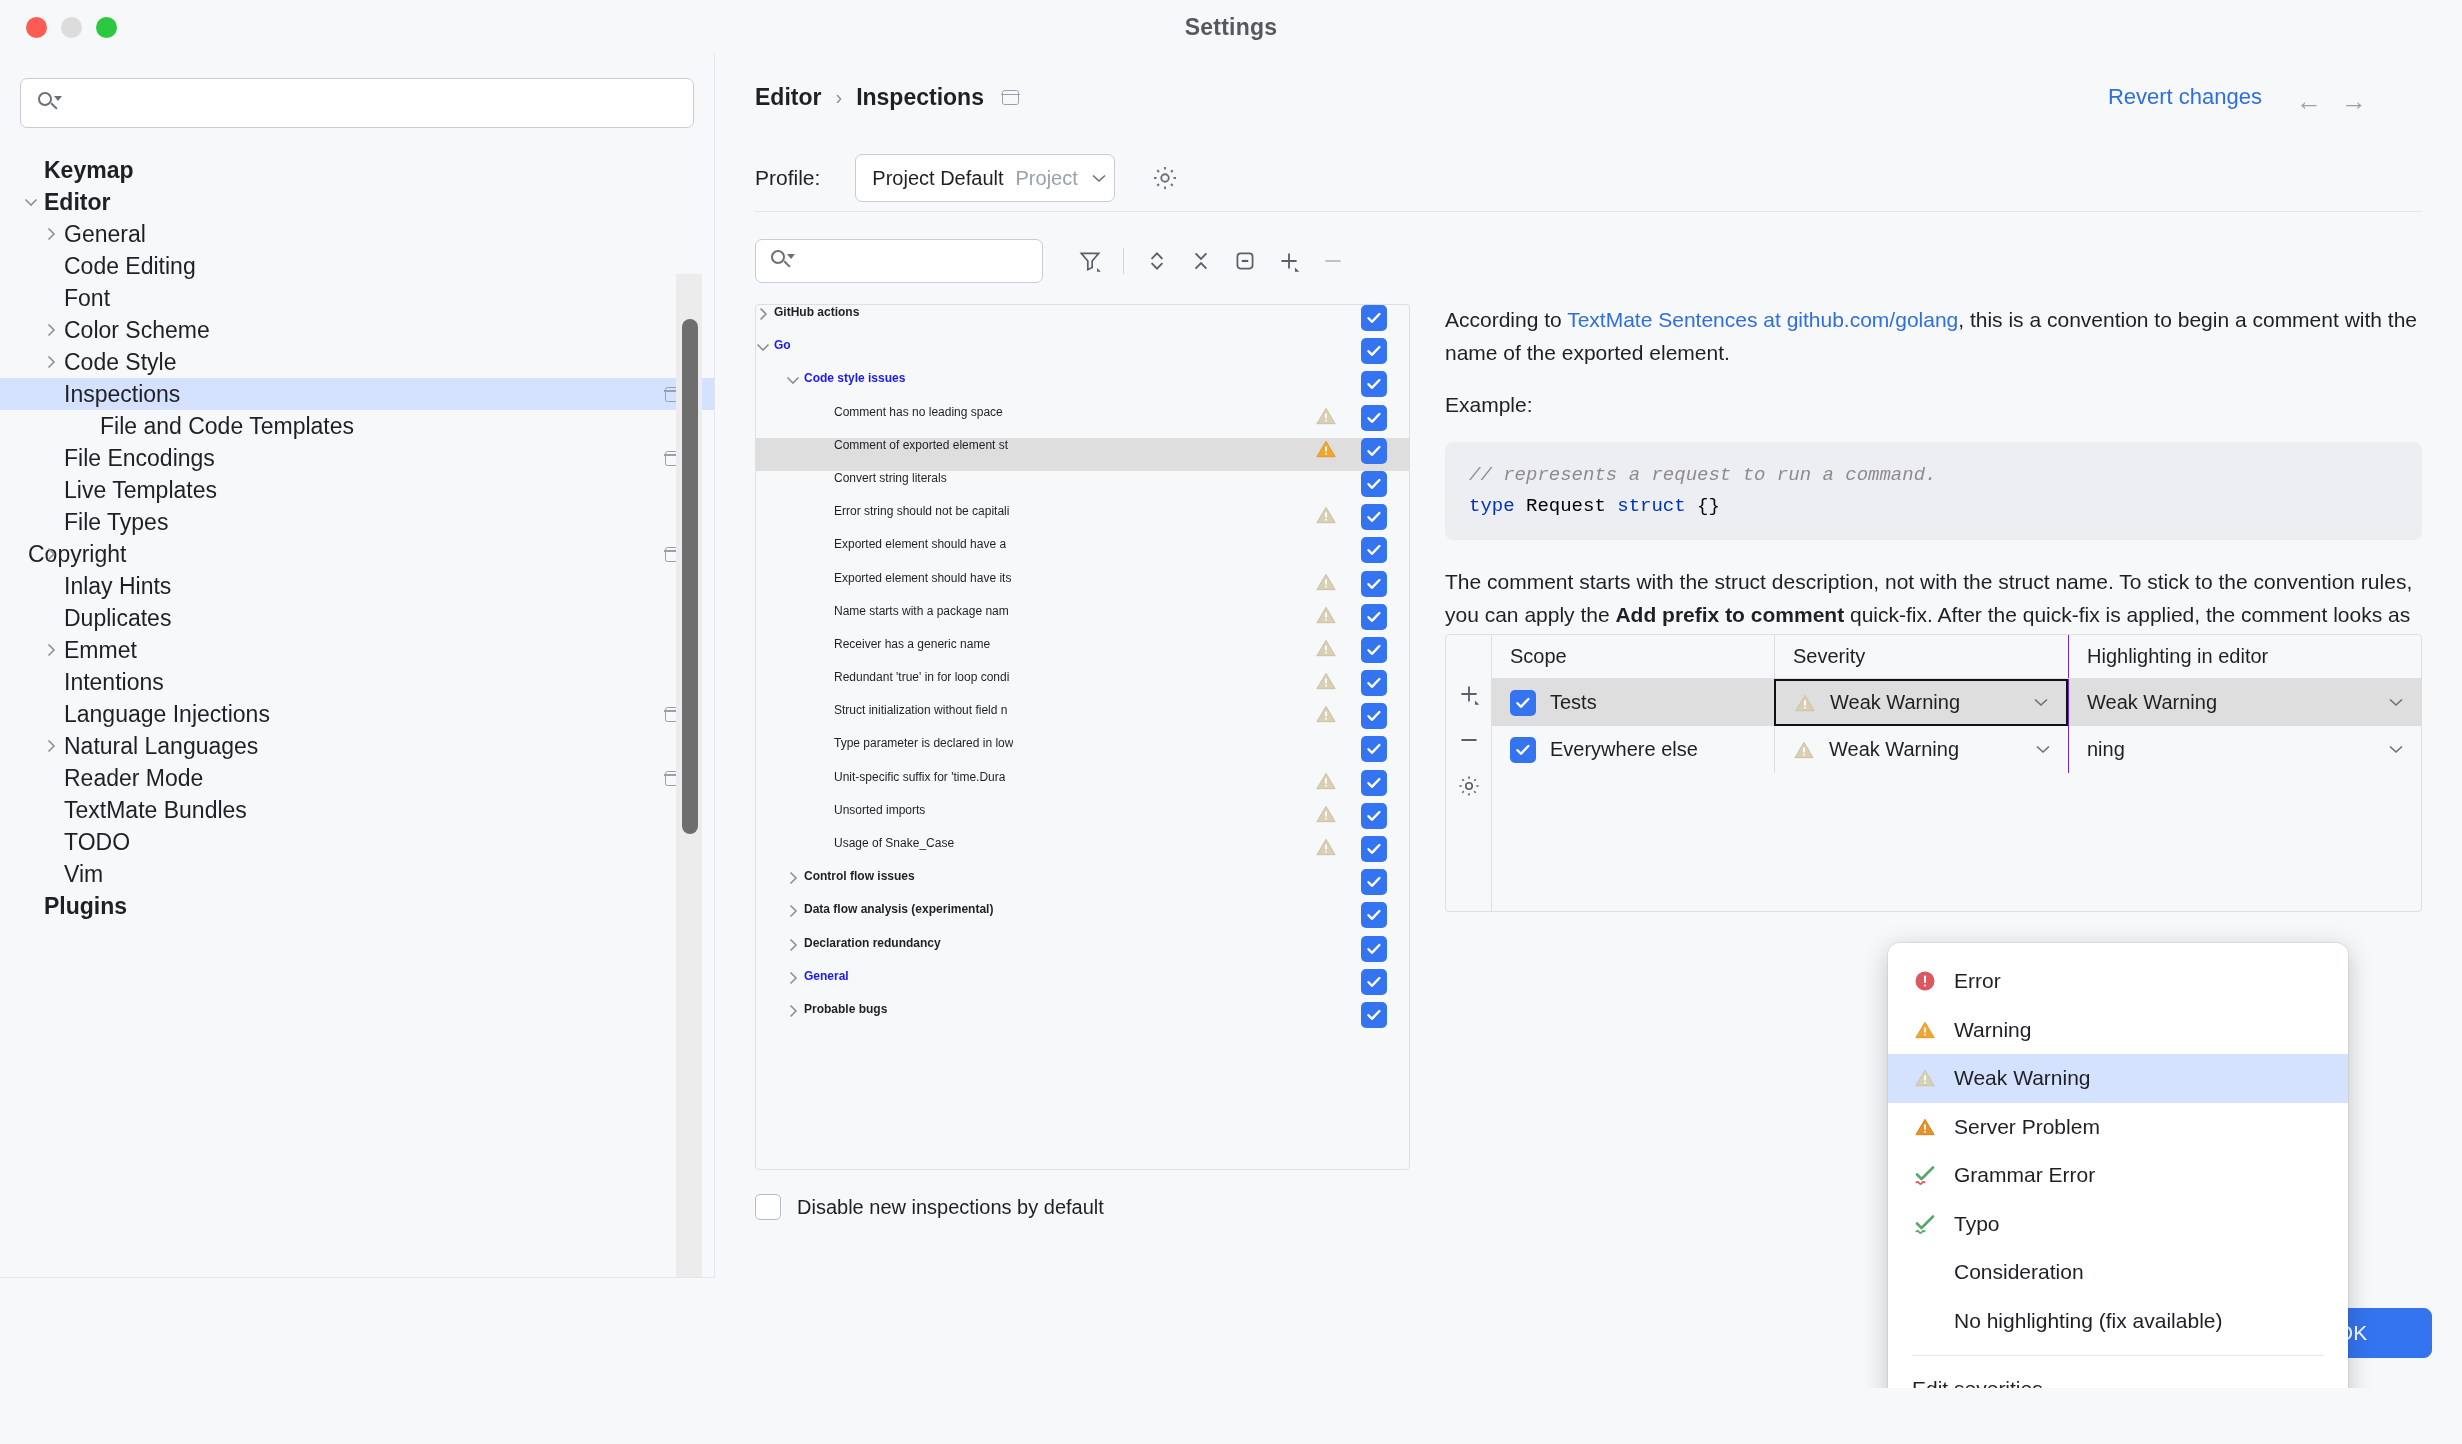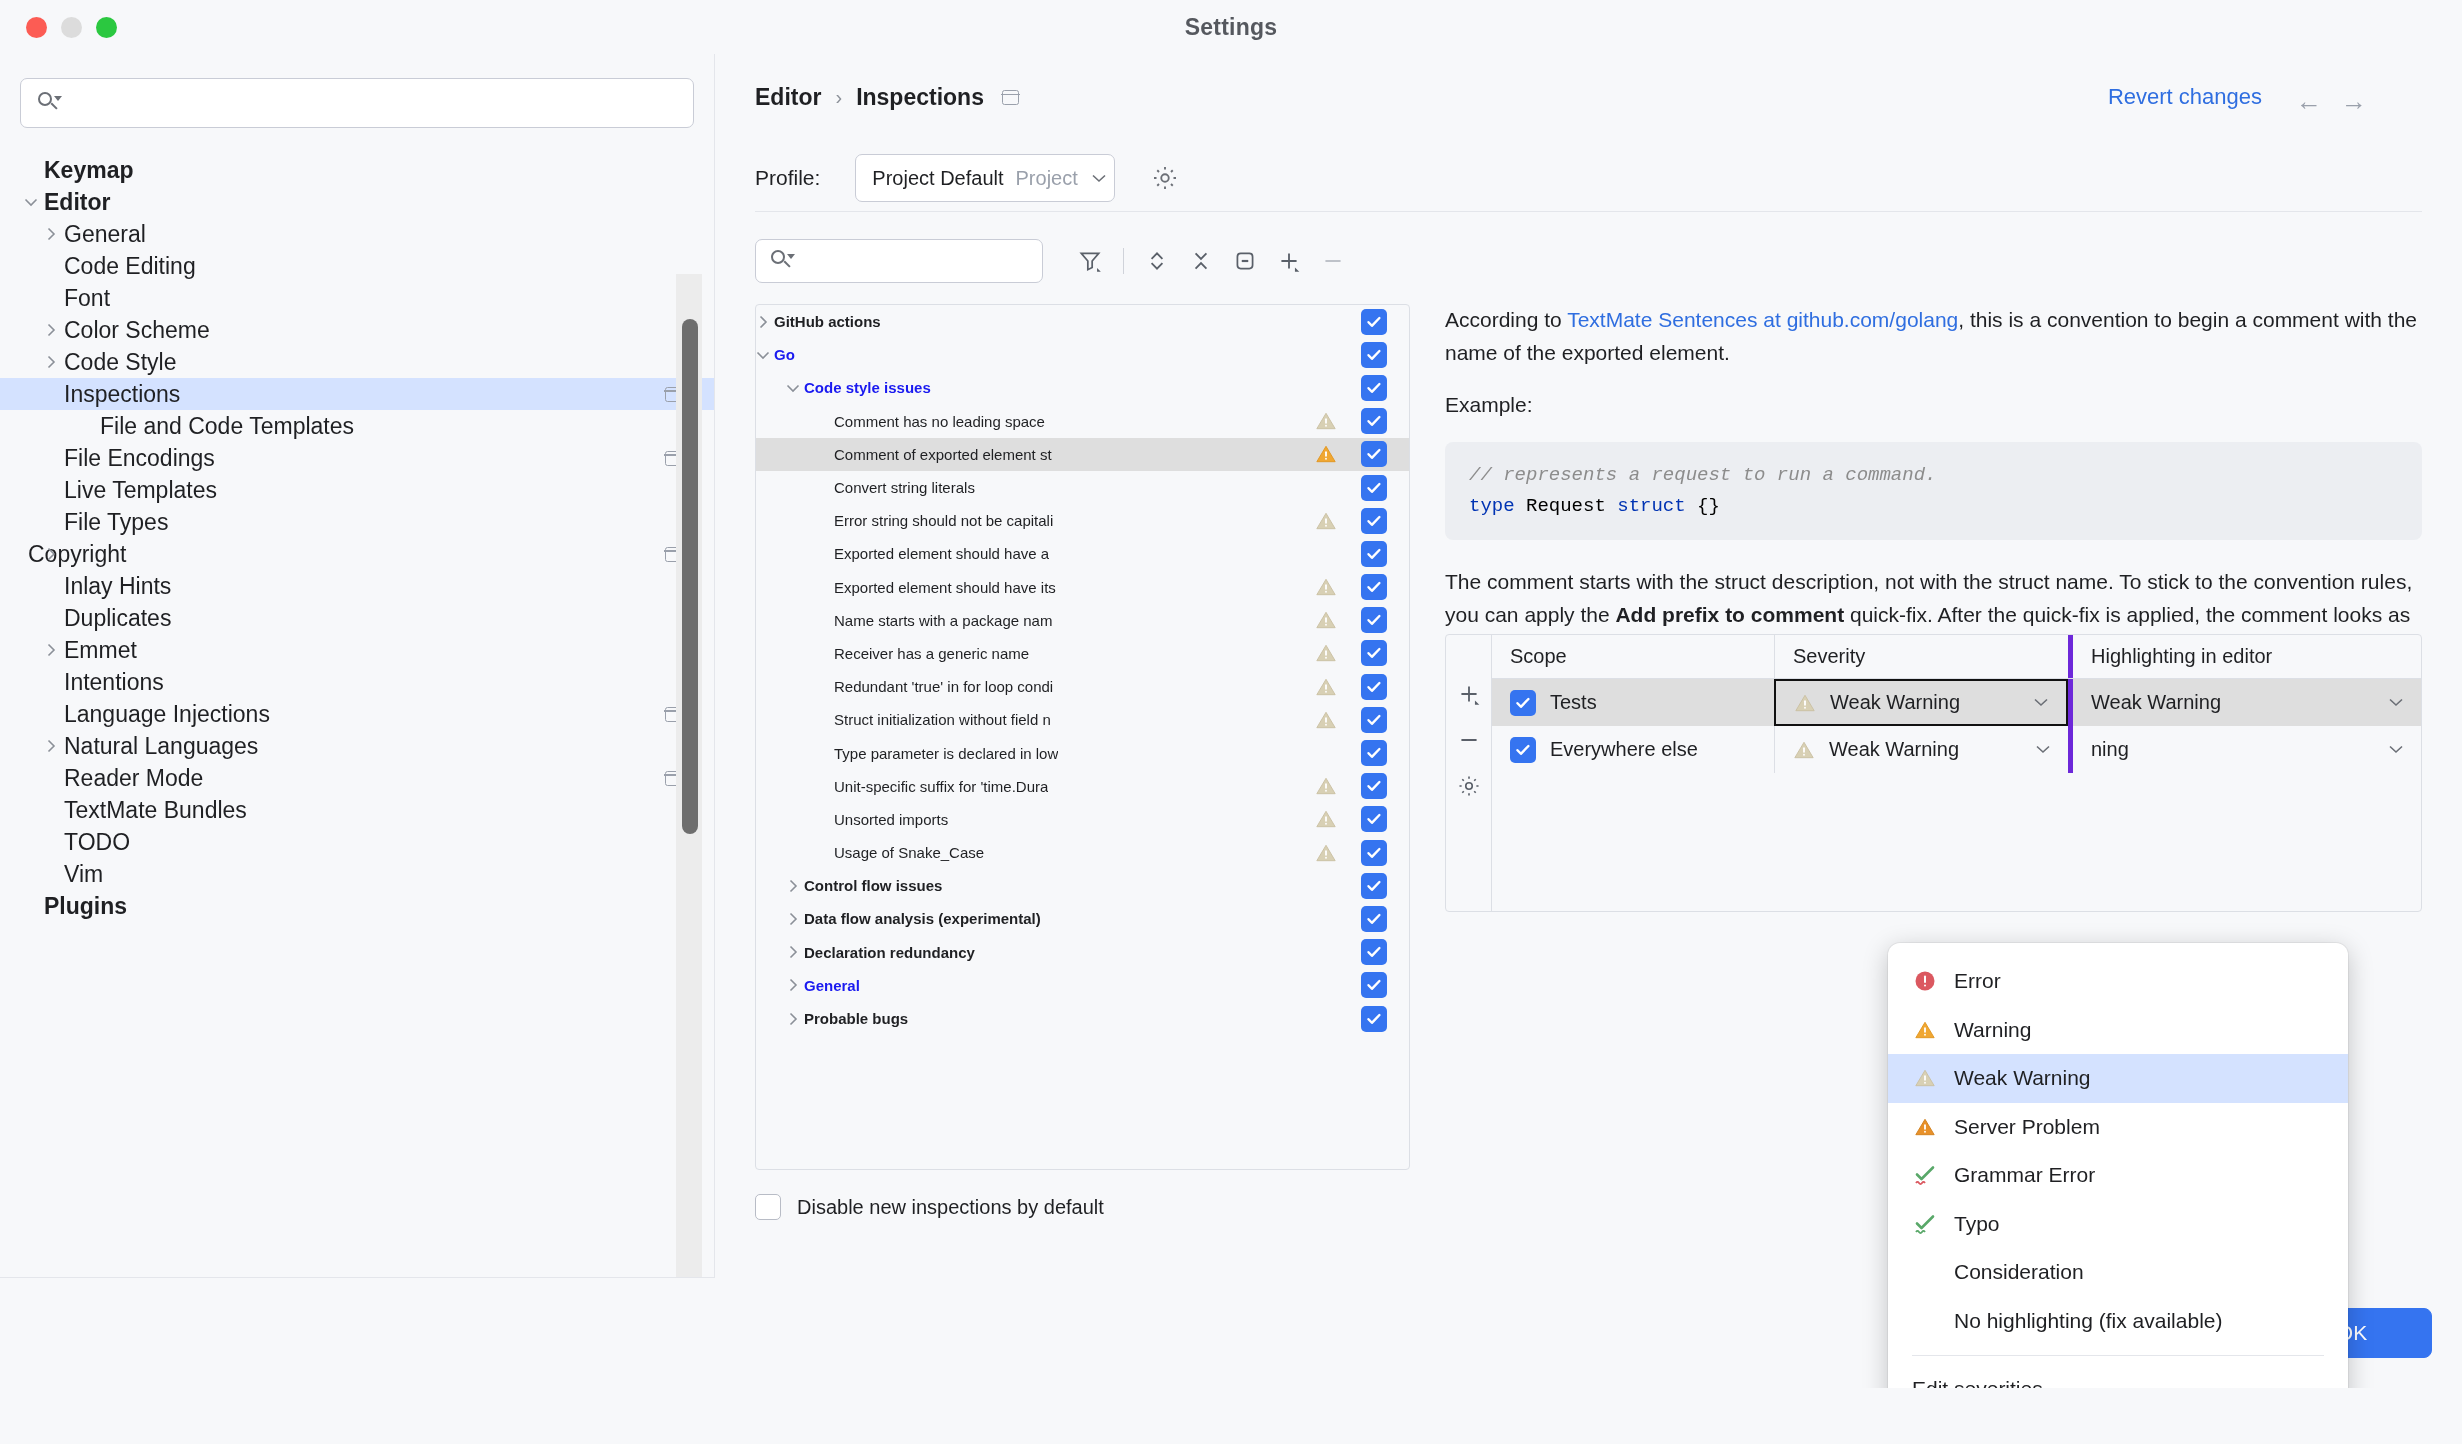--- a/index.html
+++ b/index.html
@@ -163,22 +163,22 @@
   .tool-icons .tb { width: 34px; height: 34px; display:flex; align-items:center; justify-content:center; }
   .tool-icons .vdiv { width: 1px; height: 26px; background: #d0d3da; margin: 0 6px; }
 
   
   .insp-panel {
     position: absolute; left: 40px; top: 250px; width: 655px; bottom: 108px;
     background: #f7f8fa; border: 1px solid #dcdfe5; border-radius: 4px;
     overflow: hidden;
   }
   .insp-row {
-    position: relative; height: 33.2px; display: flex; align-items: center;
-    font-size: 15px; color: #1f2023; white-space: nowrap; overflow: hidden;
+    position: relative; height: 33.2px; display: flex; 
+    font-size: 12px; color: #1f2023; white-space: nowrap; overflow: hidden;
   }
   .insp-row.hl { background: #dedede; }
   .insp-row .chev { position: absolute; width: 18px; height: 18px; }
   .insp-row .lbl { overflow: hidden; }
   .insp-row.cat .lbl { font-weight: bold; }
   .insp-row.blue .lbl { color: #1a1af0; }
   .insp-row .warn { position: absolute; right: 72px; width: 22px; height: 22px; }
   .insp-row .cb { position: absolute; right: 22px; }
 
   .cbx {
@@ -221,21 +221,21 @@
     color: #5a6069;
   }
   .st-gutter .g { width: 30px; height: 30px; display:flex; align-items:center; justify-content:center; }
   .st-body { flex: 1; display: flex; flex-direction: column; }
   .st-head { display: flex; height: 44px; border-bottom: 1px solid #dcdfe5; }
   .st-head div {
     font-size: 20px; color: #1f2023; display: flex; align-items: center; padding-left: 18px;
   }
   .st-c1 { width: 282px; flex: none; }
   .st-c2 { width: 294px; flex: none; border-left: 1px solid #dcdfe5; }
-  .st-c3 { flex: 1; border-left: 5px solid #6d28d9; }
+  .st-c3 { flex: 1; border-left: 1px solid #6d28d9; }
   .st-row { display: flex; height: 47px; align-items: stretch; }
   .st-row.sel { background: #dedede; }
   .st-cell { display: flex; align-items: center; padding-left: 18px; font-size: 20px; color: #1f2023; gap: 14px; }
   .sev-cell { position: relative; }
   .sev-cell.focus { border: 2.5px solid #111; background: #dedede; }
   .sev-cell .cv { position: absolute; right: 16px; color: #6b6f76; font-size: 15px; }
 
   
   .dropdown {
     position: absolute; left: 1888px; top: 943px; width: 460px;

